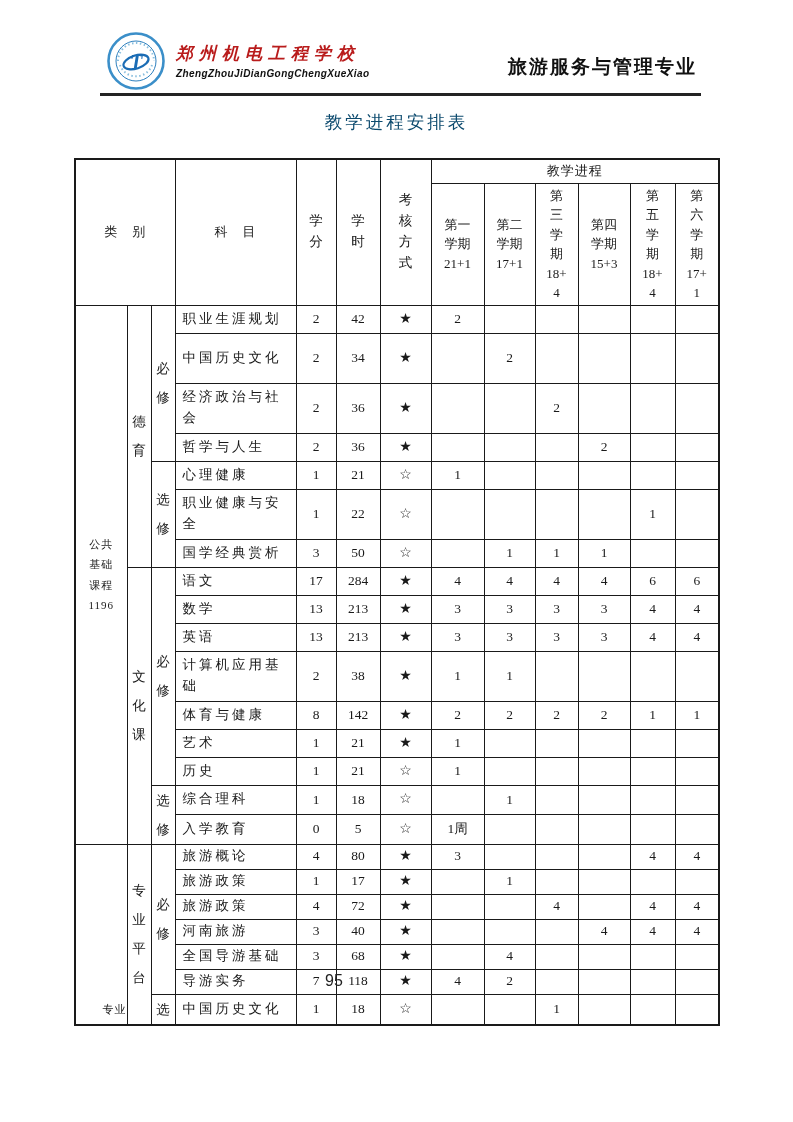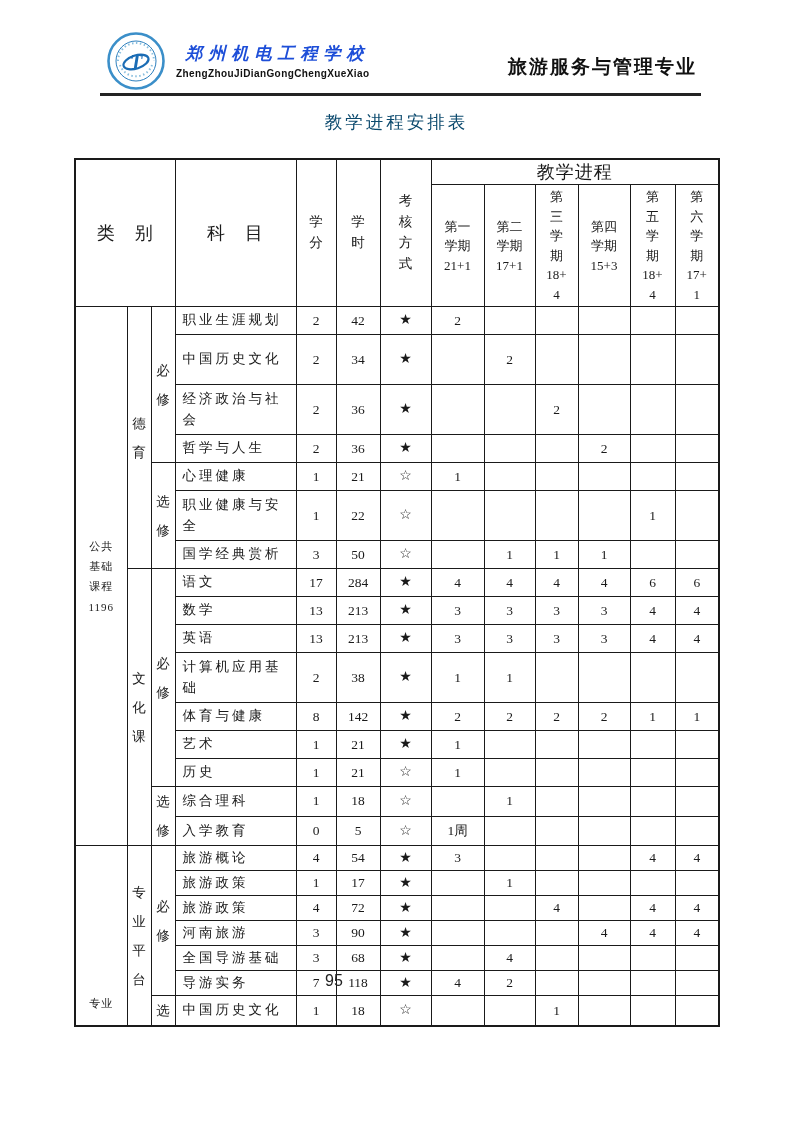--- a/index.html
+++ b/index.html
@@ -1,37 +1,37 @@
 <!DOCTYPE html>
 <html><head>
 <meta charset="utf-8">
 <style>
   html,body{margin:0;padding:0;background:#ffffff;}
   body{width:793px;height:1122px;position:relative;font-family:"Liberation Serif",serif;color:#1a1a1a;}
   .hdr-logo{position:absolute;left:106px;top:31px;width:60px;height:60px;}
   .hdr-school{position:absolute;left:176px;top:42px;}
-  .school-name{font-size:17px;font-weight:bold;font-style:italic;letter-spacing:6px;color:#1d4ed8;font-family:"Liberation Serif",serif;text-align:right;}
-  .school-pinyin{font-size:10px;font-weight:bold;letter-spacing:.4px;margin-top:3px;font-family:"Liberation Sans",sans-serif;color:#111;}
+  .school-name{font-size:17px;font-weight:bold;font-style:italic;letter-spacing:6px;color:#b91c1c;font-family:"Liberation Serif",serif;}
+  .school-pinyin{font-size:10px;font-weight:bold;font-style:italic;letter-spacing:.4px;margin-top:3px;font-family:"Liberation Sans",sans-serif;color:#111;}
   .hdr-major{position:absolute;right:96px;top:54px;font-size:19px;font-weight:bold;letter-spacing:2px;color:#111;}
   .hdr-rule{position:absolute;left:100px;top:93px;width:601px;height:3px;background:#232323;}
   .doc-title{position:absolute;left:0;top:110px;width:793px;text-align:center;font-size:17.5px;letter-spacing:3px;color:#0c4a6e;}
   .tbl-wrap{position:absolute;left:74px;top:158px;}
   table{border-collapse:collapse;table-layout:fixed;width:644px;border:2.5px solid #1a1a1a;}
   td{border:1.5px solid #1a1a1a;text-align:center;vertical-align:middle;font-size:13.5px;padding:0;line-height:1.35;white-space:pre-line;overflow:hidden;}
   tr.hA{height:24px;}
   tr.hB{height:122px;}
   tr.h28{height:28px;}
   tr.h50{height:50px;}
   tr.h25{height:25px;}
-  td.head{font-size:18px;letter-spacing:1px;}
+  td.head{font-size:13px;letter-spacing:1px;}
   td.semhead{font-size:13px;line-height:1.5;letter-spacing:0;}
   td.vlab{line-height:1.55;}
   td.cat1{font-size:11px;line-height:1.85;letter-spacing:1px;}
   td.cat2,td.cat3{line-height:2.15;}
-  td.catbottom{vertical-align:bottom;padding-bottom:12px;}
+  td.catbottom{vertical-align:bottom;padding-bottom:4px;text-align:right;}
   td.sub{text-align:left;padding:1px 2px 1px 7px;letter-spacing:3px;line-height:1.55;}
   td.star{font-size:14px;}
   .page-num{position:absolute;left:0;top:972px;width:668px;text-align:center;font-size:16px;font-family:"Liberation Sans",sans-serif;color:#222;}
 </style>
 </head>
 <body>
 
 <div>
 
   <svg class="hdr-logo" viewBox="0 0 60 60">
@@ -330,21 +330,21 @@
         <tr class="h25">
           <td rowspan="7" class="cat1 catbottom">专业</td>
           <td rowspan="7" class="cat2">专
 业
 平
 台</td>
           <td rowspan="6" class="cat3">必
 修</td>
           <td class="sub">旅游概论</td>
           <td>4</td>
-          <td>54</td>
+          <td>80</td>
           <td class="star">★</td>
           <td>3</td>
           <td></td>
           <td></td>
           <td></td>
           <td>4</td>
           <td>4</td>
         </tr>
         <tr class="h25">
           <td class="sub">旅游政策</td>
@@ -366,21 +366,21 @@
           <td></td>
           <td></td>
           <td>4</td>
           <td></td>
           <td>4</td>
           <td>4</td>
         </tr>
         <tr class="h25">
           <td class="sub">河南旅游</td>
           <td>3</td>
-          <td>90</td>
+          <td>40</td>
           <td class="star">★</td>
           <td></td>
           <td></td>
           <td></td>
           <td>4</td>
           <td>4</td>
           <td>4</td>
         </tr>
         <tr class="h25">
           <td class="sub">全国导游基础</td>

